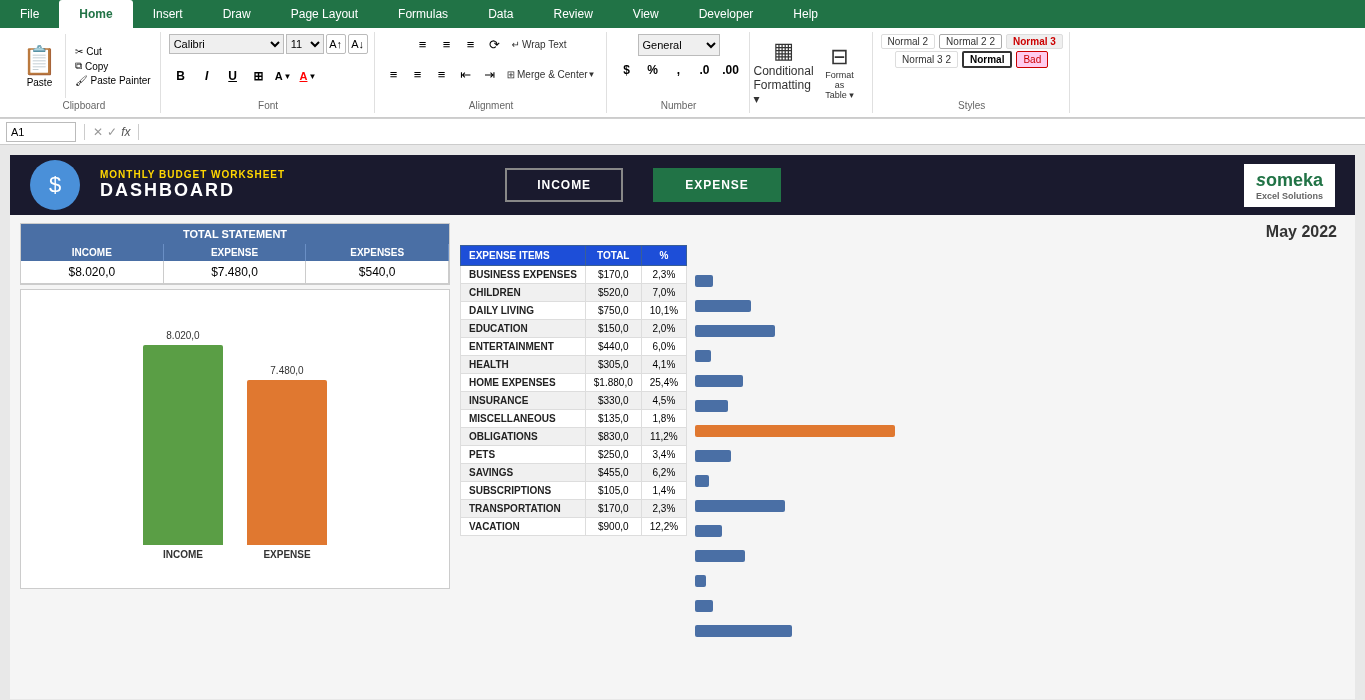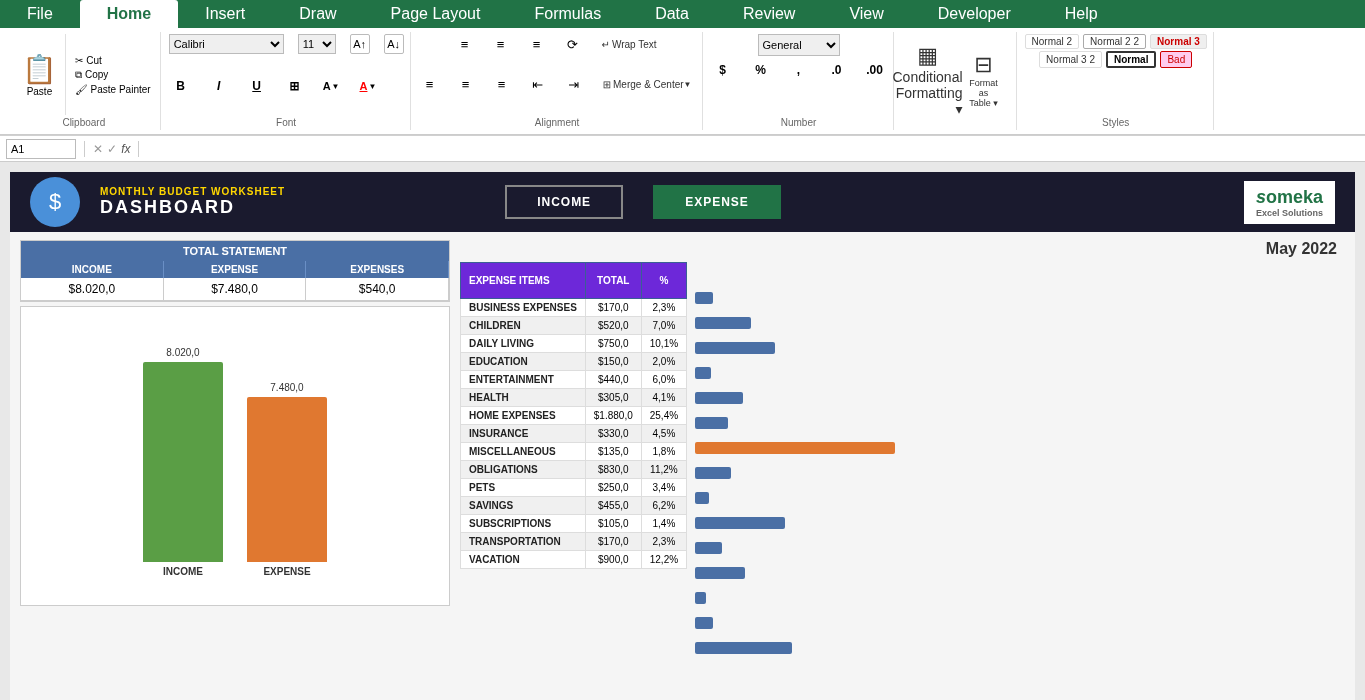--- a/index.html
+++ b/index.html
@@ -1,37 +1,37 @@
 <!DOCTYPE html>
 <html><head>
   <meta charset="utf-8">
   <style>
     * { box-sizing: border-box; margin: 0; padding: 0; }
     body { font-family: 'Segoe UI', Arial, sans-serif; font-size: 11px; background: #f0f0f0; overflow: hidden; width: 1365px; height: 700px; }
 
     
     .ribbon { background: #fff; border-bottom: 1px solid #d0d0d0; }
     .ribbon-tabs { display: flex; background: #217346; height: 28px; align-items: flex-end; padding-left: 0; }
-    .ribbon-tab { color: #fff; padding: 4px 27px; font-size: 16px; cursor: pointer; height: 100%; display: flex; align-items: center; }
+    .ribbon-tab { color: #fff; padding: 4px 20px; font-size: 12px; cursor: pointer; height: 100%; display: flex; align-items: center; }
     .ribbon-tab.active { background: #fff; color: #217346; font-weight: 600; border-radius: 3px 3px 0 0; }
     .ribbon-body { display: flex; align-items: stretch; padding: 4px 8px; background: #fff; border-bottom: 1px solid #ccc; min-height: 90px; gap: 2px; }
     .ribbon-group { display: flex; flex-direction: column; align-items: center; border-right: 1px solid #e0e0e0; padding: 2px 6px; min-width: fit-content; }
     .ribbon-group-label { font-size: 10px; color: #666; margin-top: auto; padding-top: 2px; }
     .ribbon-group-content { display: flex; align-items: center; gap: 2px; flex: 1; }
     .ribbon-btn { display: flex; flex-direction: column; align-items: center; justify-content: center; padding: 2px 4px; cursor: pointer; border-radius: 3px; font-size: 10px; color: #333; min-width: 28px; }
     
     
     .clipboard-group { display: flex; flex-direction: row; align-items: stretch; }
     .paste-btn { display: flex; flex-direction: column; align-items: center; justify-content: center; padding: 4px 8px; cursor: pointer; border-right: 1px solid #e0e0e0; font-size: 10px; }
     .paste-btn .icon { font-size: 28px; }
     .clipboard-right { display: flex; flex-direction: column; justify-content: center; gap: 1px; padding-left: 4px; }
     .clipboard-item { display: flex; align-items: center; gap: 3px; cursor: pointer; padding: 1px 3px; border-radius: 2px; font-size: 10px; }
 
     
-    .font-row { display: flex; align-items: center; gap: 14px; margin-bottom: 18px; }
+    .font-row { display: flex; align-items: center; gap: 2px; margin-bottom: 8px; }
     .font-select { width: 115px; height: 20px; font-size: 11px; border: 1px solid #bbb; }
     .size-select { width: 38px; height: 20px; font-size: 11px; border: 1px solid #bbb; }
     .font-btn { width: 20px; height: 20px; border: 1px solid #bbb; background: #fff; cursor: pointer; font-size: 11px; display: flex; align-items: center; justify-content: center; border-radius: 2px; }
     .format-btn { width: 24px; height: 22px; border: 1px solid transparent; background: #fff; cursor: pointer; font-size: 12px; font-weight: bold; display: flex; align-items: center; justify-content: center; border-radius: 2px; }
     .color-btn { display: flex; align-items: center; gap: 1px; cursor: pointer; padding: 2px; border-radius: 2px; font-size: 11px; font-weight: bold; }
 
     
     .align-btn { width: 22px; height: 20px; border: none; background: none; cursor: pointer; font-size: 13px; display: flex; align-items: center; justify-content: center; border-radius: 2px; }
 
     
@@ -88,21 +88,21 @@
     .bar-wrap { display: flex; flex-direction: column; align-items: center; gap: 4px; }
     .bar-label-top { font-size: 10px; color: #333; }
     .bar { width: 80px; border-radius: 2px 2px 0 0; }
     .bar-green { background: #5a9e45; }
     .bar-orange { background: #e07830; }
     .bar-label-bottom { font-size: 10px; font-weight: bold; color: #333; }
 
     
     .right-panel { flex: 1; }
     .expense-table { width: 100%; border-collapse: collapse; }
-    .expense-table th { background: #6d28d9; color: #fff; font-size: 10px; font-weight: bold; padding: 12px 8px; border: 1px solid #3a5f95; text-align: center; }
+    .expense-table th { background: #1d4ed8; color: #fff; font-size: 10px; font-weight: bold; padding: 4px 8px; border: 1px solid #3a5f95; text-align: center; }
     .expense-table th.left { text-align: left; }
     .expense-table td { font-size: 10px; padding: 3px 8px; border: 1px solid #ddd; }
     .expense-table td.label { font-weight: bold; color: #222; }
     .expense-table td.amount { text-align: center; }
     .expense-table td.pct { text-align: center; }
     .expense-table tr:nth-child(even) td { background: #f0f0f0; }
     .expense-table tr:nth-child(odd) td { background: #fff; }
     
     
     .bar-right { height: 12px; border-radius: 2px; display: inline-block; }
@@ -237,21 +237,21 @@
           <button class="format-btn">.00</button>
         </div>
       </div>
       <div class="ribbon-group-label">Number</div>
     </div>
 
     <div class="ribbon-group">
       <div class="ribbon-group-content icon-btn-group">
         <div class="large-icon-btn">
           <span class="icon">▦</span>
-          <span style="font-size:14px;text-align:right;">Conditional<br>Formatting ▾</span>
+          <span style="font-size:12px;text-align:left;">Conditional<br>Formatting ▾</span>
         </div>
         <div class="large-icon-btn">
           <span class="icon">⊟</span>
           <span style="font-size:9px;text-align:center;">Format as<br>Table ▾</span>
         </div>
       </div>
       <div class="ribbon-group-label" style="font-size:10px; color:#666; margin-top:auto; padding-top:2px;"></div>
     </div>
 
     <div class="ribbon-group">

